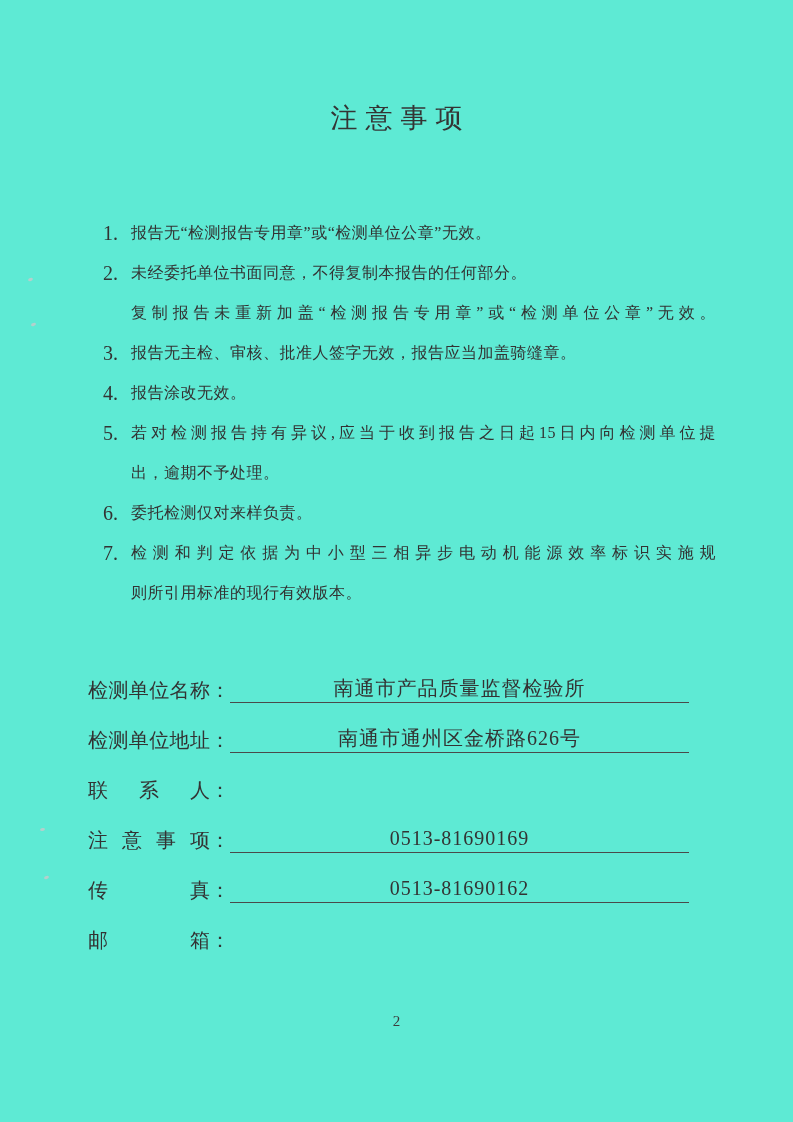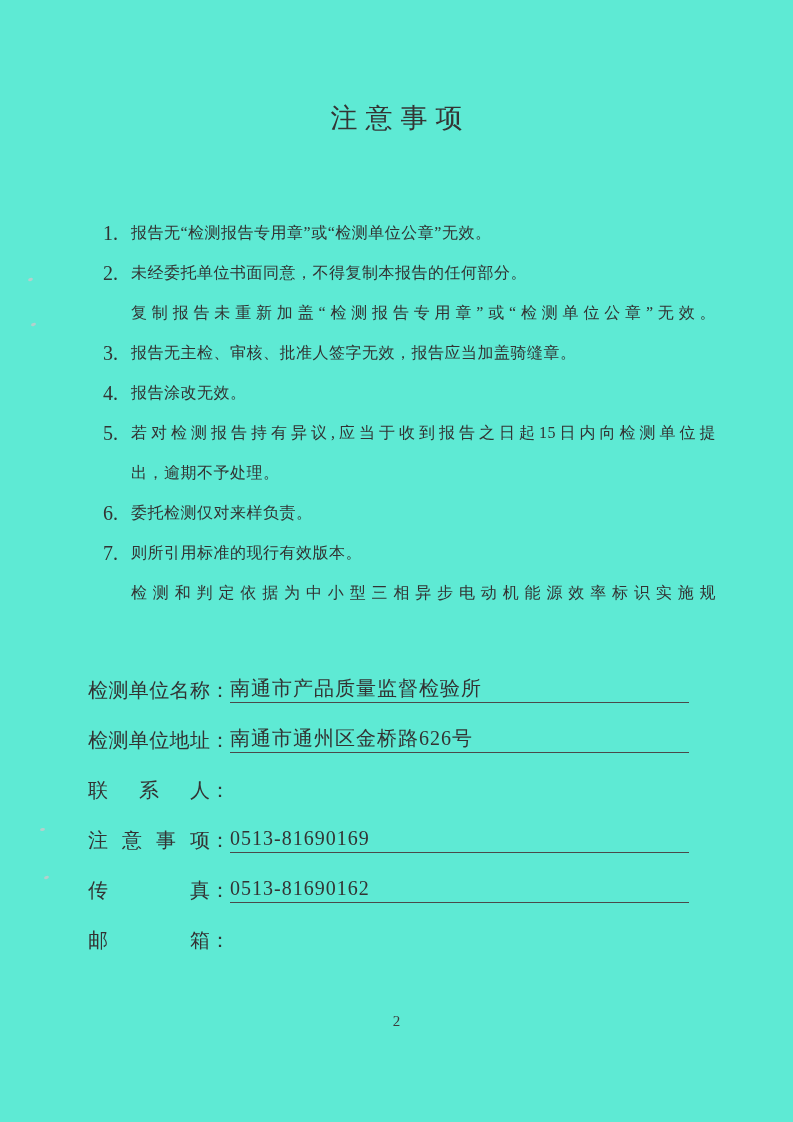--- a/index.html
+++ b/index.html
@@ -92,21 +92,21 @@
     line-height: 1.25;
   }
   .field-colon {
     width: 20px;
     flex-shrink: 0;
     text-align: center;
     line-height: 1.25;
   }
   .field-value {
     flex: 1;
-    text-align: left;
+    text-align: center;
     border-bottom: 1.5px solid #4a4a4a;
     line-height: 1.3;
     padding-bottom: 1px;
     letter-spacing: 1px;
   }
   .page-number {
     position: absolute;
     top: 1013px;
     left: 0;
     right: 0;
@@ -174,22 +174,22 @@
     <div class="note-item">
       <span class="note-num">6.</span>
       <div class="note-lines">
         <div class="note-line">委托检测仅对来样负责。</div>
       </div>
     </div>
 
     <div class="note-item">
       <span class="note-num">7.</span>
       <div class="note-lines">
+        <div class="note-line fill">检测和判定依据为中小型三相异步电动机能源效率标识实施规</div>
         <div class="note-line">则所引用标准的现行有效版本。</div>
-        <div class="note-line fill">检测和判定依据为中小型三相异步电动机能源效率标识实施规</div>
       </div>
     </div>
 
   </div>
 
   <div class="contact">
 
     <div class="field-row">
       <span class="field-label">检测单位名称</span>
       <span class="field-colon">：</span>

